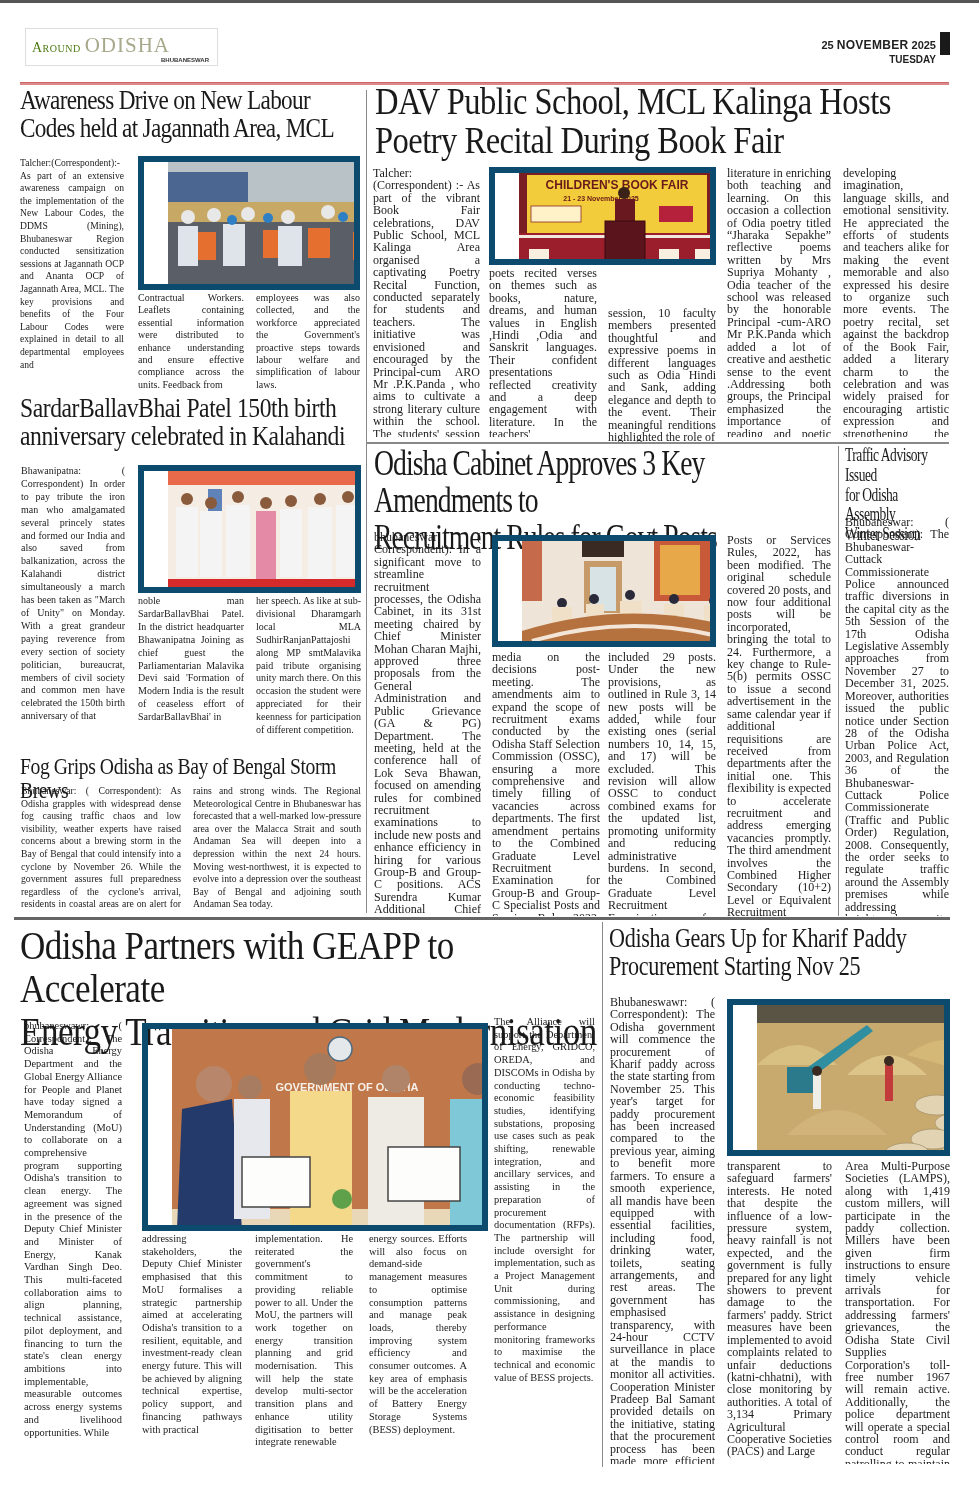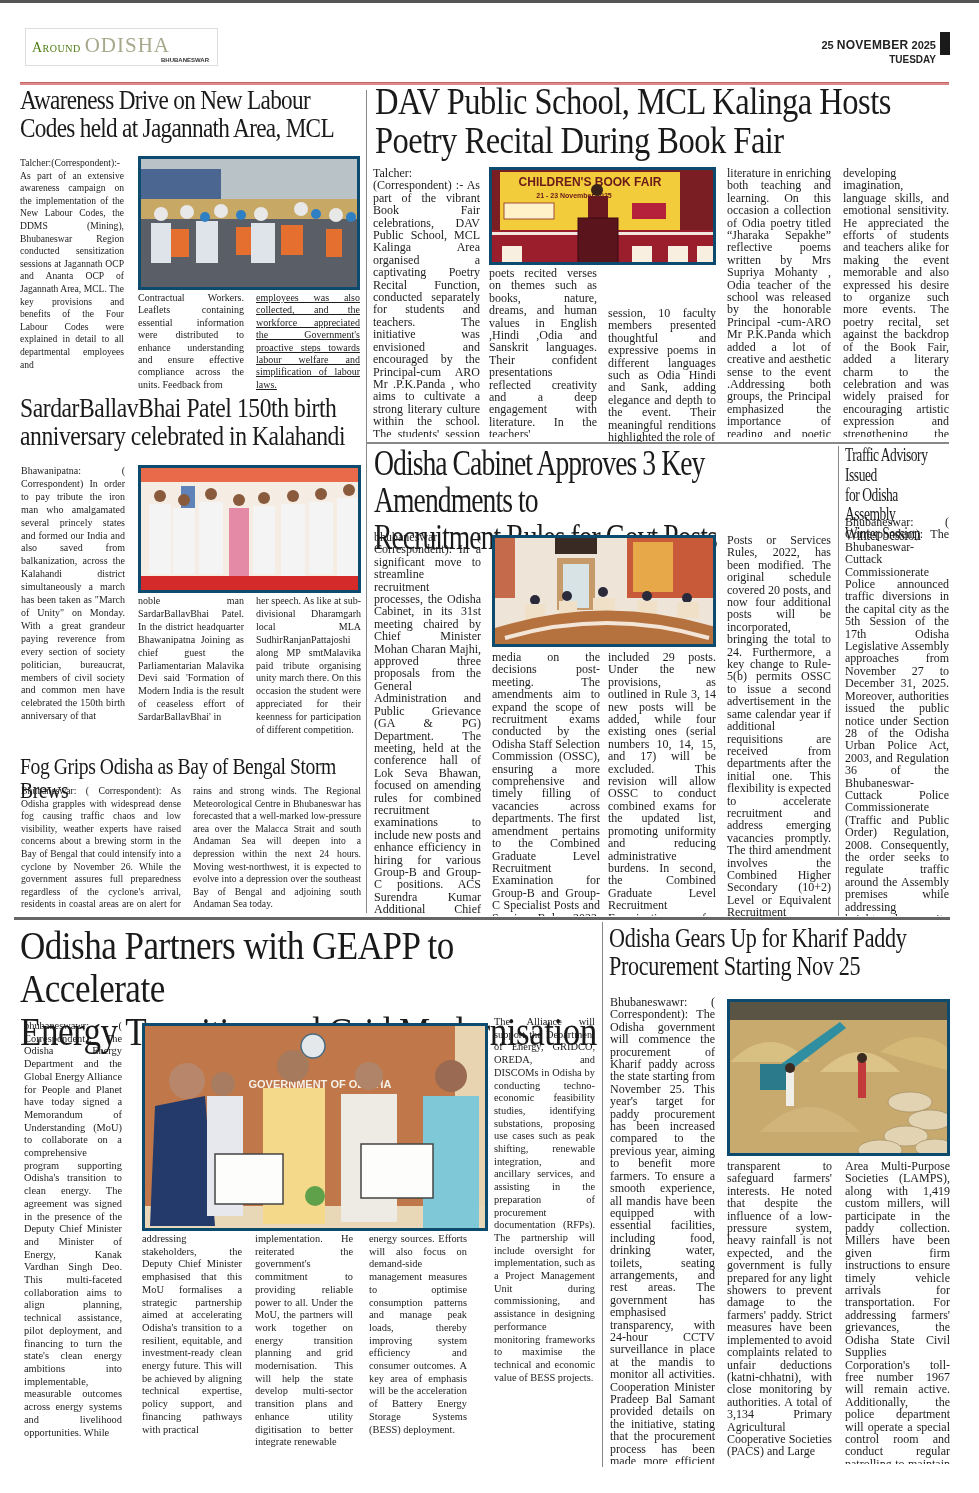--- a/index.html
+++ b/index.html
@@ -19,21 +19,21 @@
   .date-line2 { font-size: 10px; margin-top: 2px; }
   .date-block { position: absolute; right: 0; top: 4px; width: 10px; height: 23px; background: #1a1a1a; }
   .red-rule { position: absolute; left: 20px; top: 82px; width: 929px; height: 3px; background: #d88; border-top: 1px solid #c66; }
 
   .headline { font-family: "Liberation Serif", serif; color: #1a1a1a; line-height: 1.05; transform-origin: left top; }
   .body-text { font-family: "Liberation Serif", serif; font-size: 12px; line-height: 12.4px; text-align: justify; color: #1c1c1c; }
 
   .vrule { position: absolute; background: #888; }
   .hrule { position: absolute; background: #888; }
 
-  .photo { position: absolute; border: 3px solid #0c4a6e; overflow: hidden; }
+  .photo { position: absolute; border: 6px solid #0c4a6e; overflow: hidden; padding-left: 24px; }
 
   .abs { position: absolute; }
   .col { position: absolute; overflow: hidden; }
 </style>
 </head>
 <body>
 
 <div class="topbar"></div>
 
 <div class="page">
@@ -89,21 +89,21 @@
         <g fill="#2f7fc4">
             <circle cx="64" cy="58" r="5"></circle>
             <circle cx="100" cy="56" r="5"></circle>
             <circle cx="175" cy="55" r="5"></circle>
             <circle cx="210" cy="58" r="5"></circle>
           </g>
         <rect x="0" y="128" width="222" height="6" fill="#222"></rect>
       </svg>
     </div>
     <div class="col body-text" style="left:118px; top:206px; width:106px; height:99px; font-size:10px;">Contractual Workers. Leaflets containing essential information were distributed to enhance understanding and ensure effective compliance across the units. Feedback from</div>
-    <div class="col body-text" style="left:236px; top:206px; width:104px; height:99px; font-size:10px;text-decoration:underline;">employees was also collected, and the workforce appreciated the Government's proactive steps towards labour welfare and simplification of labour laws.</div>
+    <div class="col body-text" style="left:236px; top:206px; width:104px; height:99px; font-size:10px;">employees was also collected, and the workforce appreciated the Government's proactive steps towards labour welfare and simplification of labour laws.</div>
   </div>
 
   <div class="vrule" style="left:366px; top:90px; width:1px; height:823px;"></div>
 
   <div class="abs" style="left:372px; top:86px; width:578px; height:354px;">
     <div class="headline" style="font-size:37px; position:absolute; left:3px; top:-3px; width:660px; letter-spacing:-0.6px; transform:scaleX(0.88);">
       <div>DAV Public School, MCL Kalinga Hosts</div>
       <div>Poetry Recital During Book Fair</div>
     </div>
     <div class="col body-text" style="left:1px; top:81px; width:107px; height:270px;">Talcher:(Correspondent) :- As part of the vibrant Book Fair celebrations, DAV Public School, MCL Kalinga Area organised a captivating Poetry Recital Function, conducted separately for students and teachers. The initiative was envisioned and encouraged by the Principal-cum ARO Mr .P.K.Panda , who aims to cultivate a strong literary culture within the school. The students' session witnessed enthusiastic participation from different classes, where around 20 young</div>

